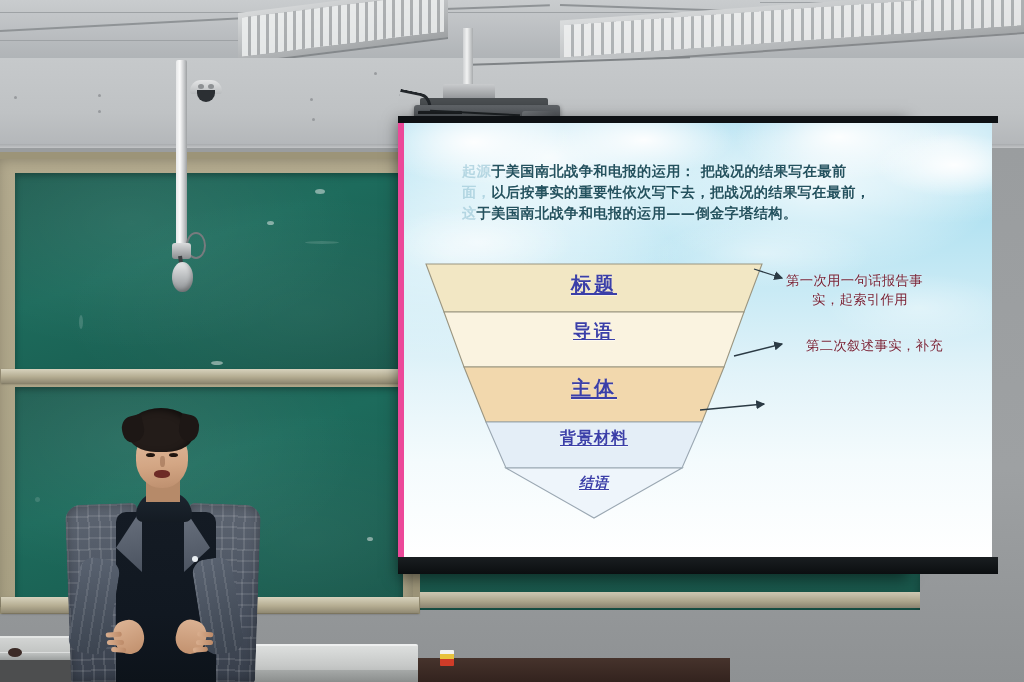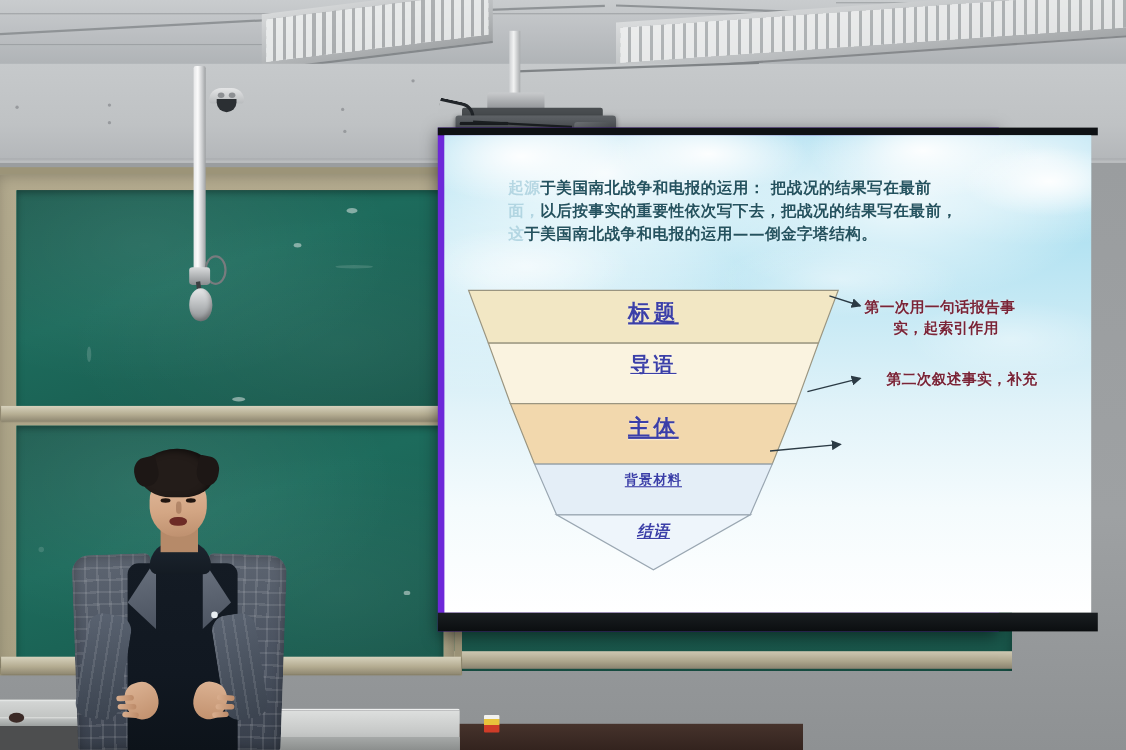--- a/index.html
+++ b/index.html
@@ -191,21 +191,21 @@
     background:#1c2023; transform:rotate(-4deg);
   }
   .ceil-wire {
     position:absolute; left:470px; top:60px; width:220px; height:2px;
     background:#7f8386; transform:rotate(-2deg);
   }
 
   
   .screen-wrap {
     position:absolute; left:398px; top:116px; width:510px; height:458px;
-    background:#6d28d9;
+    background:#ec4899;
     box-shadow:0 4px 14px rgba(0,0,0,.5);
   }
   .screen-top-bar {
     position:absolute; left:0; top:0; width:600px; height:7px;
     background:#0e1114;
   }
   .screen-bottom-bar {
     position:absolute; left:0; bottom:0; width:600px; height:17px;
     background:linear-gradient(180deg,#1a1e21,#0b0e10);
   }
@@ -242,28 +242,28 @@
   .pyr-label {
     position:absolute; width:100%; text-align:center;
     font-family:"DejaVu Serif","Liberation Serif", serif;
     font-weight:700; color:#3b3fa8;
     text-decoration:underline; text-underline-offset:2px;
     text-shadow:0 1px 0 rgba(255,255,255,.5);
   }
   .lab-0 { top:9px;   font-size:20px; letter-spacing:3px; }
   .lab-1 { top:57px;  font-size:18px; letter-spacing:3px; }
   .lab-2 { top:113px; font-size:20px; letter-spacing:3px; }
-  .lab-3 { top:166px; font-size:12px; letter-spacing:1px; }
+  .lab-3 { top:166px; font-size:16px; letter-spacing:1px; }
   .lab-4 { top:212px; font-size:14px; letter-spacing:1px;font-style:italic; }
 
   
   .annot {
     position:absolute;
     font-family:"DejaVu Sans","Liberation Sans", sans-serif;
-    font-weight:700; font-size:13.4px; line-height:19px;
+    font-weight:400; font-size:13.4px; line-height:19px;
     color:#7a2437; letter-spacing:.3px;
     text-shadow:0 0 2px rgba(255,255,255,.55);
   }
   .an-0 { left:382px; top:148px; width:148px; }
   .an-1 { left:402px; top:213px; width:150px; }
   .an-2 { left:366px; top:272px; width:166px; text-align:center; }
   .an-0 .l2, .an-1 .l2 { display:block; text-align:center; }
   .arrow-svg { position:absolute; inset:0; pointer-events:none; }
 
   

